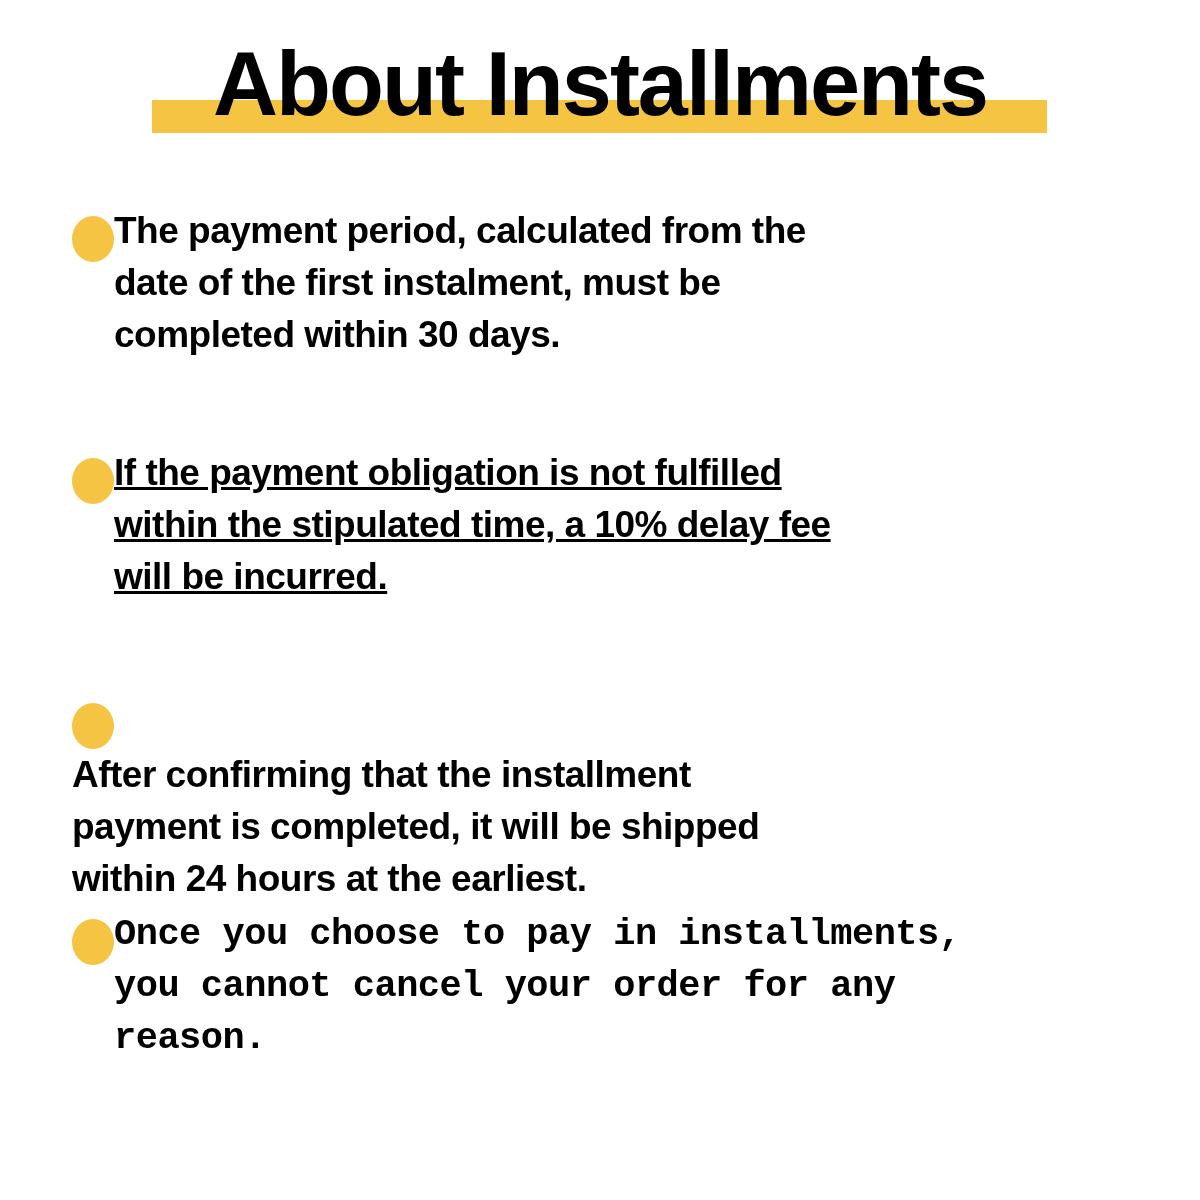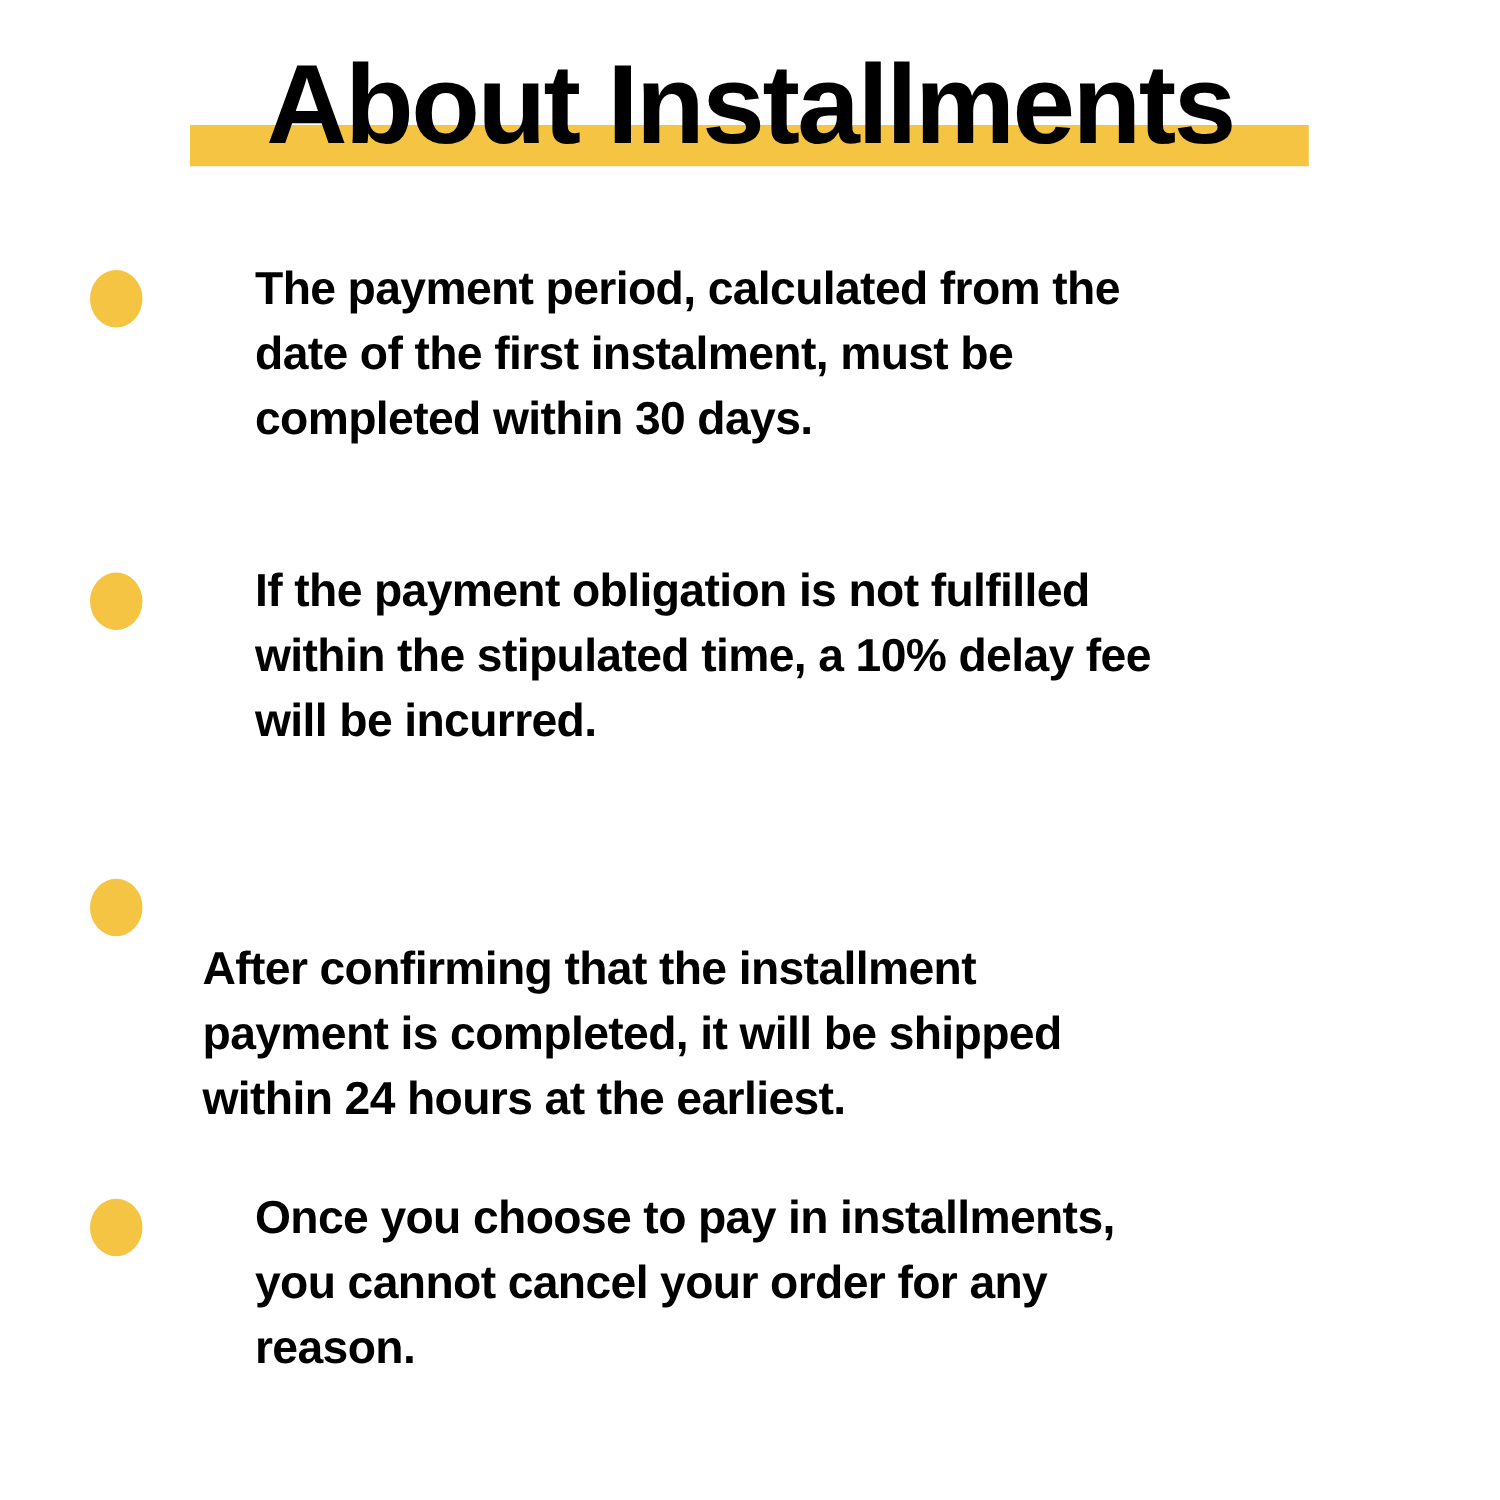--- a/index.html
+++ b/index.html
@@ -36,33 +36,32 @@
     z-index: 1;
     white-space: nowrap;
   }
   .bullet-row {
     position: absolute;
     left: 72px;
     display: flex;
     align-items: flex-start;
   }
   .bullet-row.row-0 { top: 205px; }
-  .bullet-row.row-1 { top: 447px; }
+  .bullet-row.row-1 { top: 447px; text-decoration: underline; }
   .bullet-row.row-2 { top: 692px; flex-direction: column; }
-  .bullet-row.row-3 { top: 948px; }
+  .bullet-row.row-3 { top: 908px; font-family: Liberation Mono, monospace; }
   .bullet-dot {
     flex: 0 0 auto;
     width: 42px;
     height: 46px;
     margin-top: 11px;
     border-radius: 50%;
     background: var(--accent, #F6C443);
   }
   .bullet-text {
-    margin-left: 90px;
     max-width: 900px;
     font-size: 37px;
     font-weight: bold;
     line-height: 52px;
     letter-spacing: -0.5px;
     white-space: pre-line;
     color: var(--text, #000000);
   }
 </style>
 </head>

